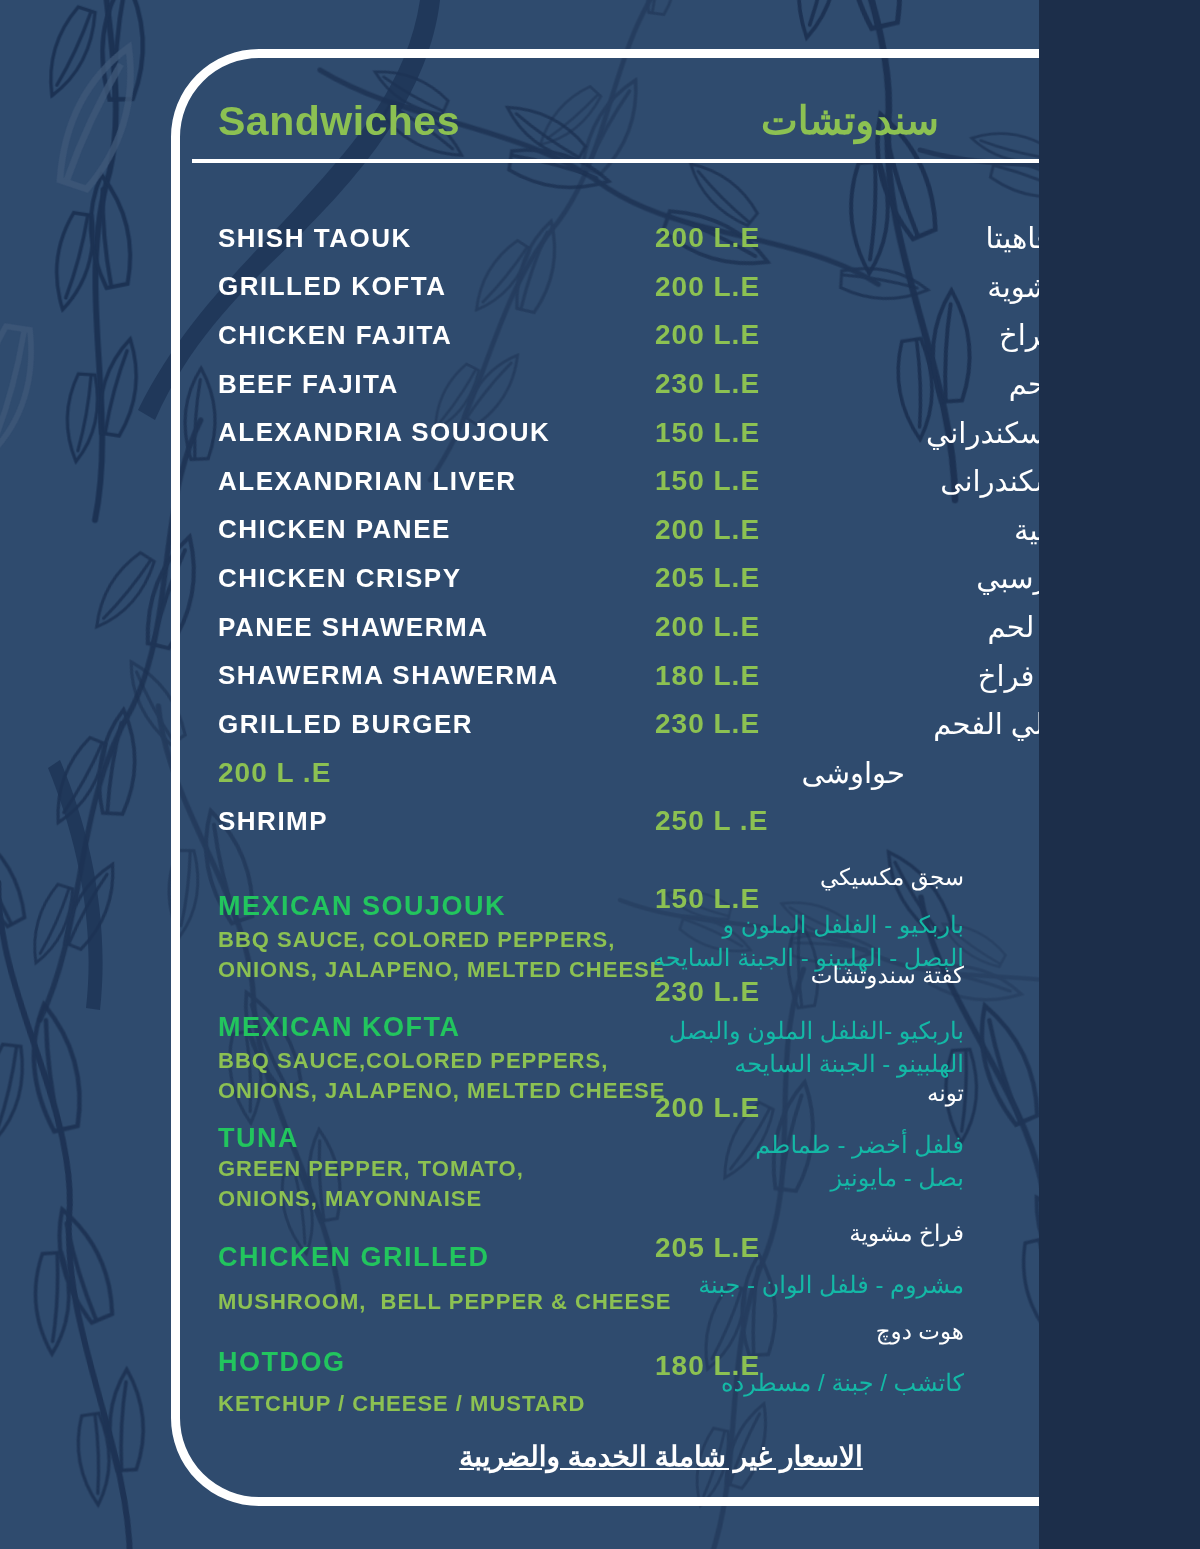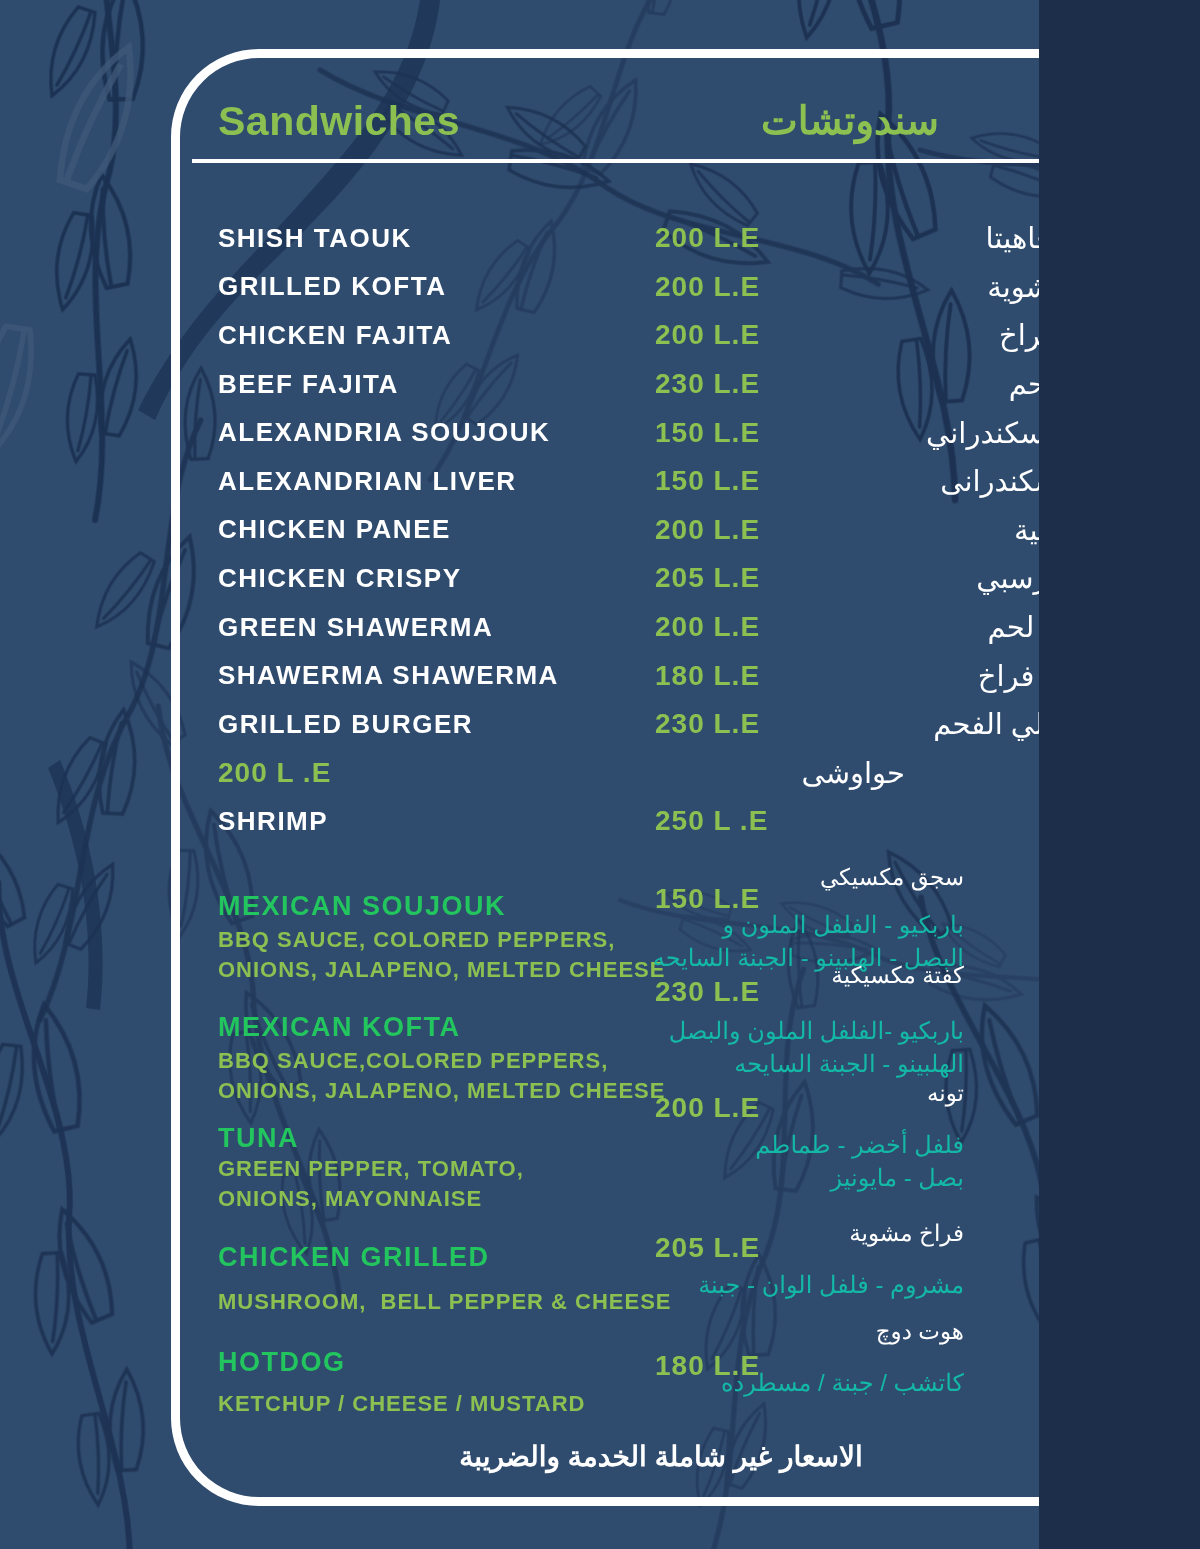--- a/index.html
+++ b/index.html
@@ -38,21 +38,21 @@
   .dad{right:75px;color:#14b8a6;font-size:24px;line-height:33px;direction:rtl;text-align:right;white-space:pre-wrap;}
 
   #d0n{top:891px}  #d0d{top:925px}  #d0p{top:883px}  #d0an{top:864px}  #d0ad{top:908px}
   #d1n{top:1012px} #d1d{top:1046px} #d1p{top:976px}  #d1an{top:962px}  #d1ad{top:1014px}
   #d2n{top:1123px} #d2d{top:1154px} #d2p{top:1092px} #d2an{top:1080px} #d2ad{top:1128px}
   #d3n{top:1242px} #d3d{top:1287px} #d3p{top:1232px} #d3an{top:1220px} #d3ad{top:1268px}
   #d4n{top:1347px} #d4d{top:1389px} #d4p{top:1350px} #d4an{top:1318px} #d4ad{top:1366px}
 
   .footer{
     position:absolute;left:172px;top:1440px;width:978px;text-align:center;
-    color:#ffffff;font-size:28px;font-weight:700;direction:rtl;
+    color:#ffffff;font-size:28px;font-weight:700;direction:rtl;text-decoration:underline;
   }
 </style>
 </head>
 <body>
 
 <div class="canvas">
 
   <svg class="bg" viewBox="0 0 1200 1549" aria-hidden="true">
     <defs>
       <g id="lf">
@@ -136,21 +136,21 @@
       <span class="it">CHICKEN PANEE</span>
       <span class="pr">200 L.E</span>
       <span class="ar">فراخ بانية</span>
     </div>
     <div class="row">
       <span class="it">CHICKEN CRISPY</span>
       <span class="pr">205 L.E</span>
       <span class="ar">فراخ كرسبي</span>
     </div>
     <div class="row">
-      <span class="it">GREEN SHAWERMA</span>
+      <span class="it">PANEE SHAWERMA</span>
       <span class="pr">200 L.E</span>
       <span class="ar">شاورما لحم</span>
     </div>
     <div class="row">
       <span class="it">SHAWERMA SHAWERMA</span>
       <span class="pr">180 L.E</span>
       <span class="ar">شاورما فراخ</span>
     </div>
     <div class="row">
       <span class="it">GRILLED BURGER</span>
@@ -173,21 +173,21 @@
 ONIONS, JALAPENO, MELTED CHEESE</div>
   <div id="d0p" class="dp">150 L.E</div>
   <div id="d0an" class="dan">سجق مكسيكي</div>
   <div id="d0ad" class="dad">باربكيو - الفلفل الملون و
 البصل - الهلبينو - الجبنة السايحه</div>
 
   <div id="d1n" class="dn">MEXICAN KOFTA</div>
   <div id="d1d" class="dd">BBQ SAUCE,COLORED PEPPERS,
 ONIONS, JALAPENO, MELTED CHEESE</div>
   <div id="d1p" class="dp">230 L.E</div>
-  <div id="d1an" class="dan">كفتة مكسيكية</div>
+  <div id="d1an" class="dan">كفتة سندوتشات</div>
   <div id="d1ad" class="dad">باربكيو -الفلفل الملون والبصل
 الهلبينو - الجبنة السايحه</div>
 
   <div id="d2n" class="dn">TUNA</div>
   <div id="d2d" class="dd">GREEN PEPPER, TOMATO,
 ONIONS, MAYONNAISE</div>
   <div id="d2p" class="dp">200 L.E</div>
   <div id="d2an" class="dan">تونه</div>
   <div id="d2ad" class="dad">فلفل أخضر - طماطم
 بصل - مايونيز</div>

